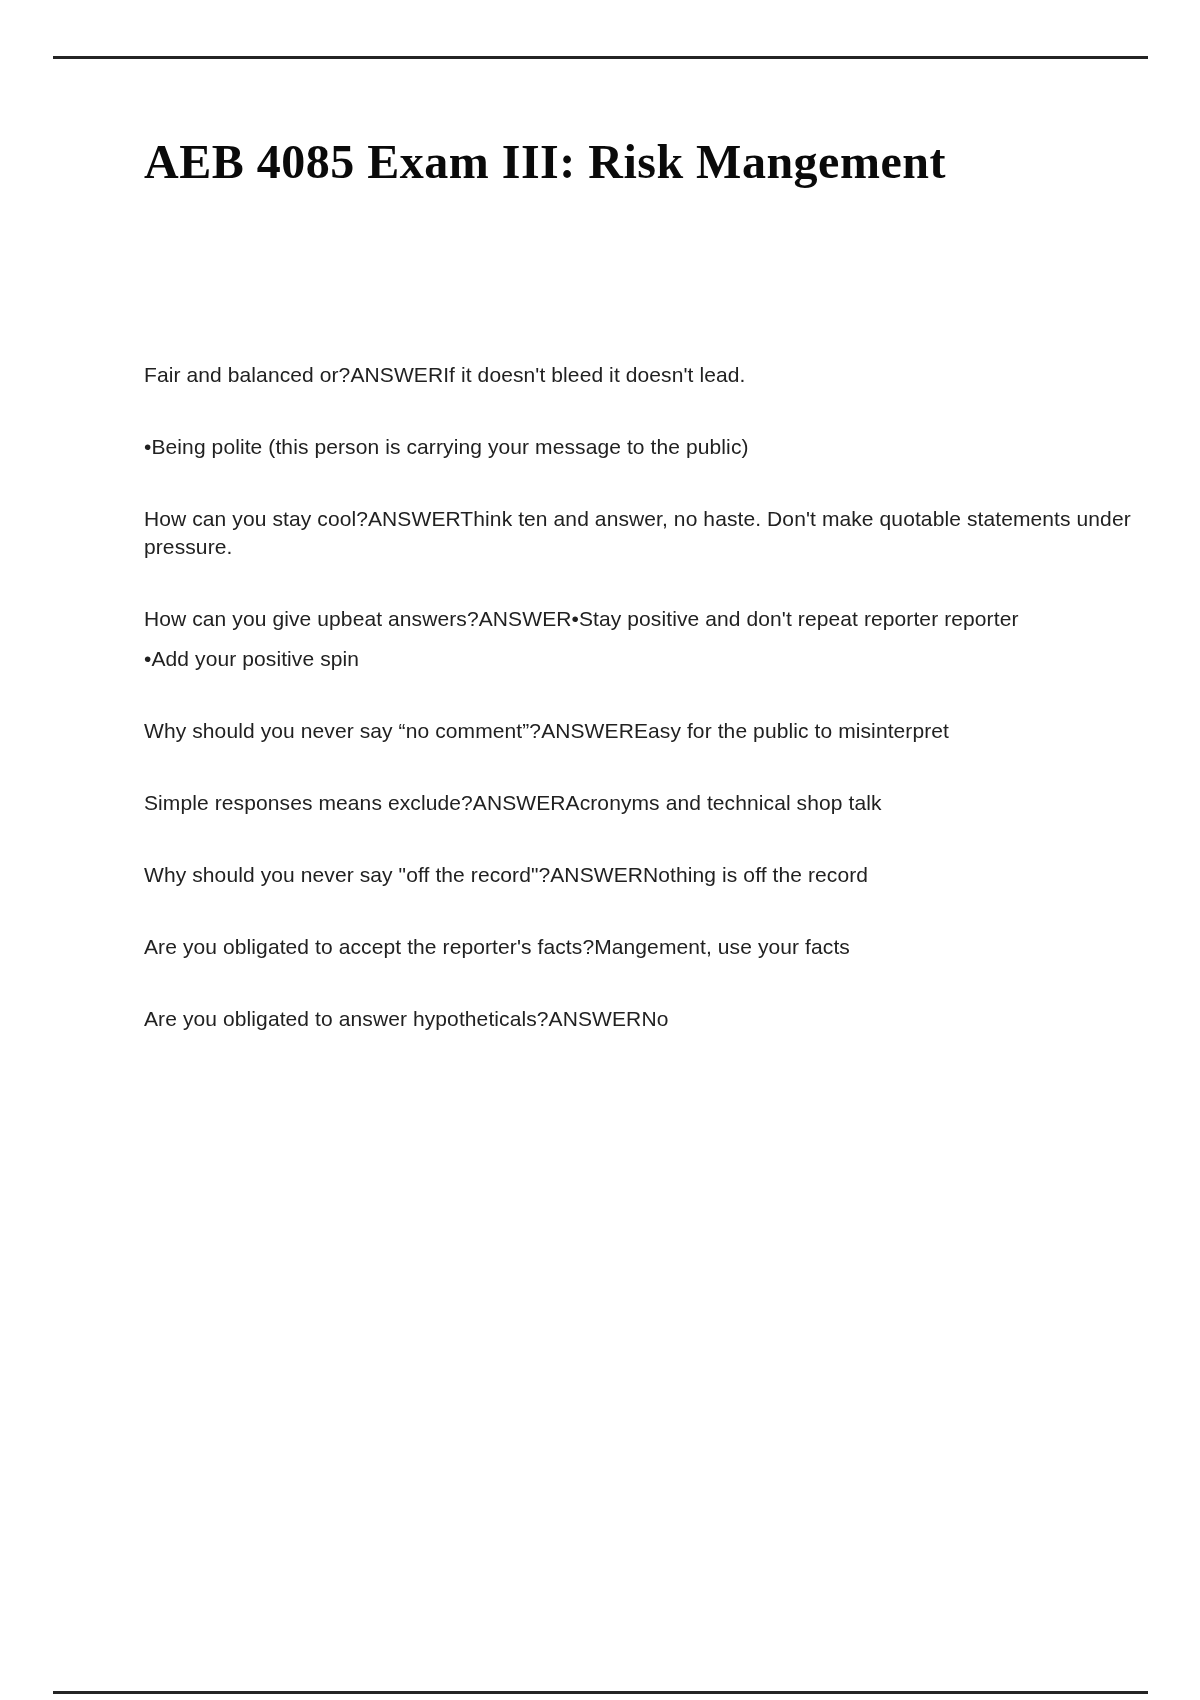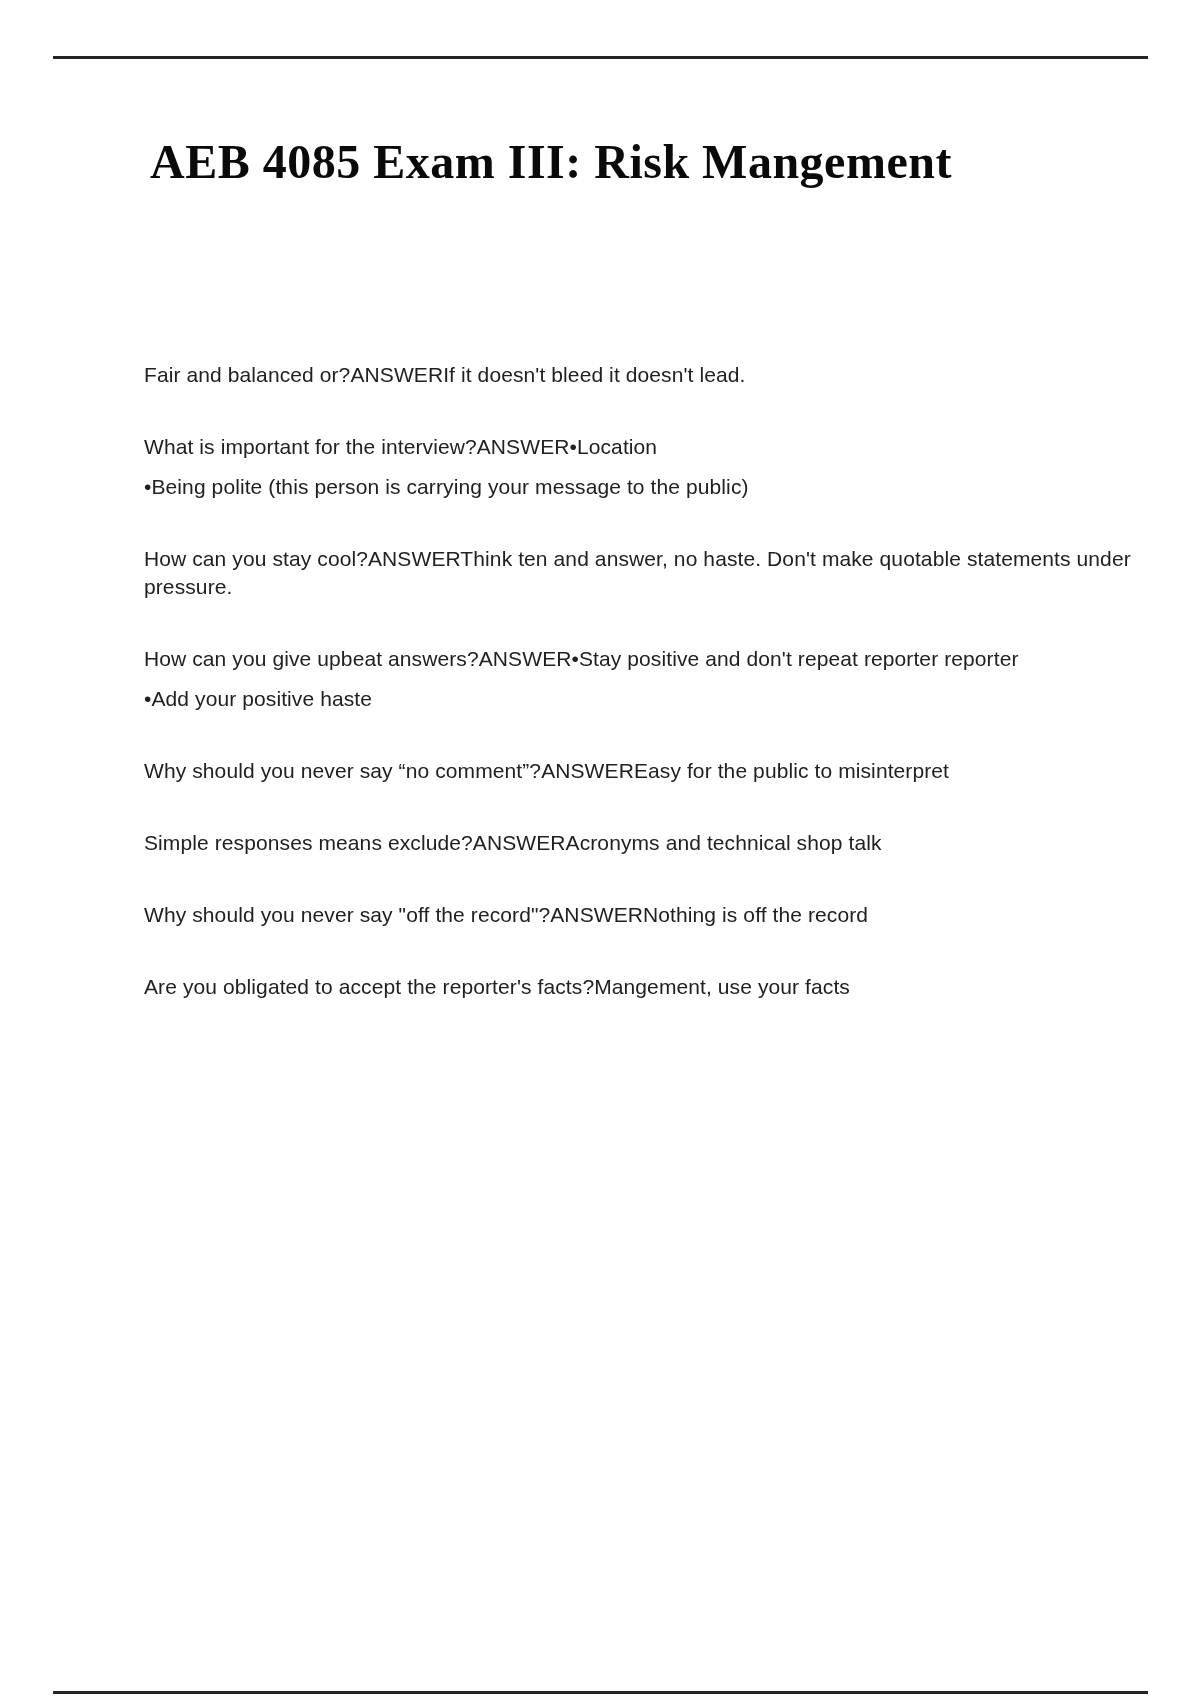--- a/index.html
+++ b/index.html
@@ -24,21 +24,21 @@
   }
   .rule-top { top: 56px; }
   .rule-bottom { top: 1691px; }
   .content {
     position: absolute;
     left: 144px;
     top: 0;
     width: 992px;
   }
   h1.doc-title {
-    margin: 133px 0 170px 6px;
+    margin: 133px 0 170px 0;
     font-family: "Liberation Serif", "DejaVu Serif", serif;
     font-weight: bold;
     font-size: 48px;
     line-height: 58px;
     color: #0a0a0a;
     letter-spacing: 0.5px;
   }
   .qa-block {
     margin: 0 0 44px 0;
   }
@@ -58,45 +58,47 @@
 
   <div class="content">
     <h1 class="doc-title">AEB 4085 Exam III: Risk Mangement</h1>
 
     <div class="qa-block">
       <p>Fair and balanced or?ANSWERIf it doesn't bleed it doesn't lead.</p>
     </div>
 
 
     <div class="qa-block">
-      <p>What is important for the interview?ANSWER•Location</p>
       <p>•Being polite (this person is carrying your message to the public)</p>
     </div>
 
     <div class="qa-block">
       <p>How can you stay cool?ANSWERThink ten and answer, no haste. Don't make quotable statements under pressure.</p>
     </div>
 
     <div class="qa-block">
       <p>How can you give upbeat answers?ANSWER•Stay positive and don't repeat reporter reporter</p>
-      <p>•Add your positive haste</p>
+      <p>•Add your positive spin</p>
     </div>
 
     <div class="qa-block">
       <p>Why should you never say “no comment”?ANSWEREasy for the public to misinterpret</p>
     </div>
 
     <div class="qa-block">
       <p>Simple responses means exclude?ANSWERAcronyms and technical shop talk</p>
     </div>
 
     <div class="qa-block">
       <p>Why should you never say "off the record"?ANSWERNothing is off the record</p>
     </div>
 
     <div class="qa-block">
       <p>Are you obligated to accept the reporter's facts?Mangement, use your facts</p>
     </div>
 
+    <div class="qa-block">
+      <p>Are you obligated to answer hypotheticals?ANSWERNo</p>
+    </div>
   </div>
 
   <div class="rule rule-bottom"></div>
 </div>
 
 </body></html>

